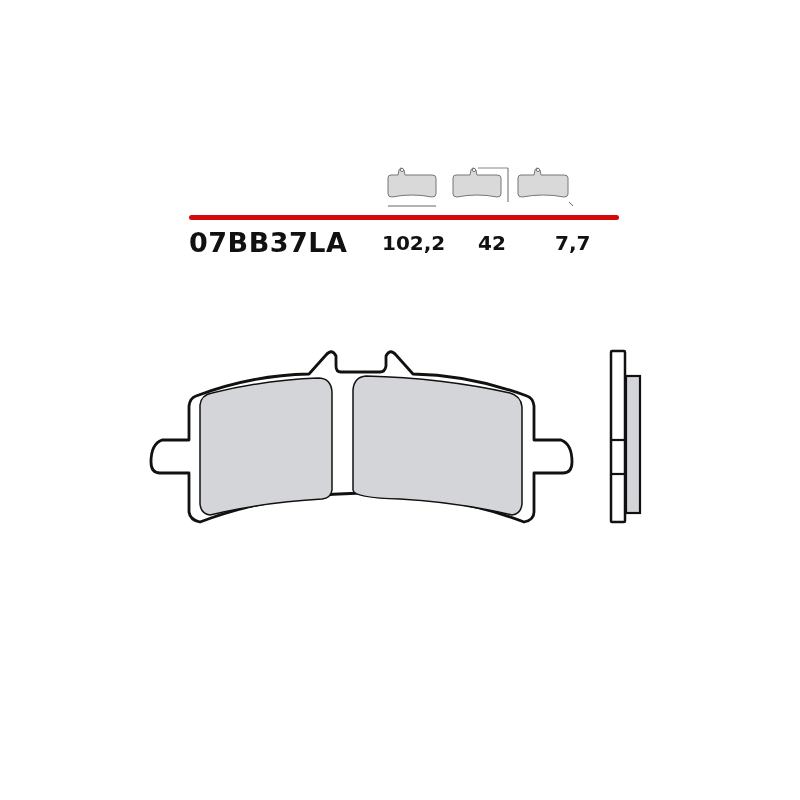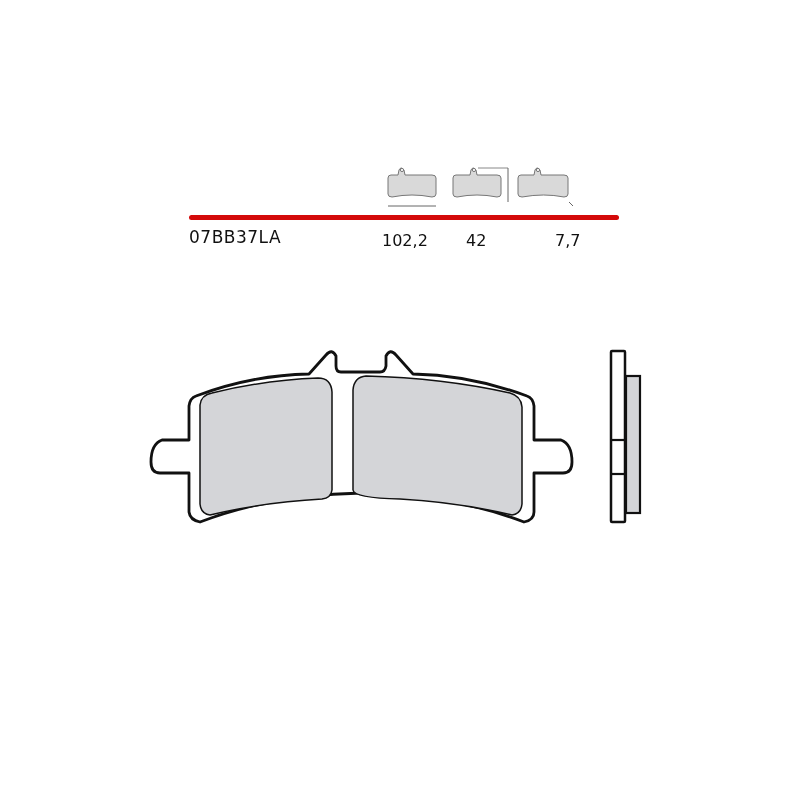--- a/index.html
+++ b/index.html
@@ -1,22 +1,22 @@
 <!DOCTYPE html>
 <html><head>
   <meta charset="utf-8">
   <style>
     html, body { margin: 0; padding: 0; background: #ffffff; }
     body { width: 800px; height: 800px; position: relative; overflow: hidden; font-family: "DejaVu Sans", sans-serif; }
     .thumbs { position: absolute; left: 380px; top: 160px; width: 200px; height: 56px; }
     .red-line { position: absolute; left: 189px; top: 215px; width: 430px; height: 5px; background: #d40a0a; border-radius: 3px; }
-    .code { position: absolute; left: 189px; top: 227px; font-size: 17px; font-weight: normal; color: #111; letter-spacing: 0.5px; }
-    .dim { position: absolute; top: 231px; font-size: 16px; font-weight: normal; color: #111; }
+    .code { position: absolute; left: 189px; top: 227px; font-size: 27px; font-weight: bold; color: #111; letter-spacing: 0.5px; }
+    .dim { position: absolute; top: 231px; font-size: 20px; font-weight: bold; color: #111; }
     .dim-len { left: 382px; }
-    .dim-h { left: 466px; }
+    .dim-h { left: 478px; }
     .dim-t { left: 555px; }
     .drawing { position: absolute; left: 0; top: 0; width: 800px; height: 800px; }
   </style>
 </head>
 <body>
 
 <div class="thumbs">
   <svg width="200" height="56" viewBox="0 0 200 56" xmlns="http://www.w3.org/2000/svg">
 
     <g stroke="#777" fill="#d9d9d9" stroke-width="1">

